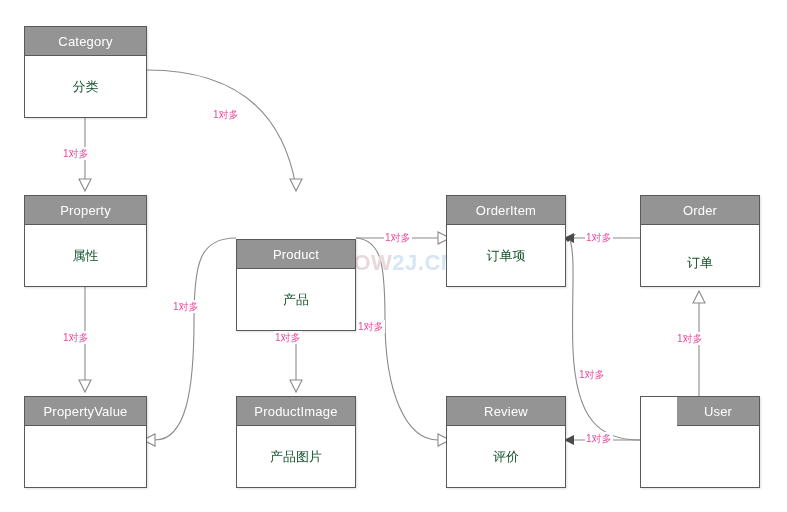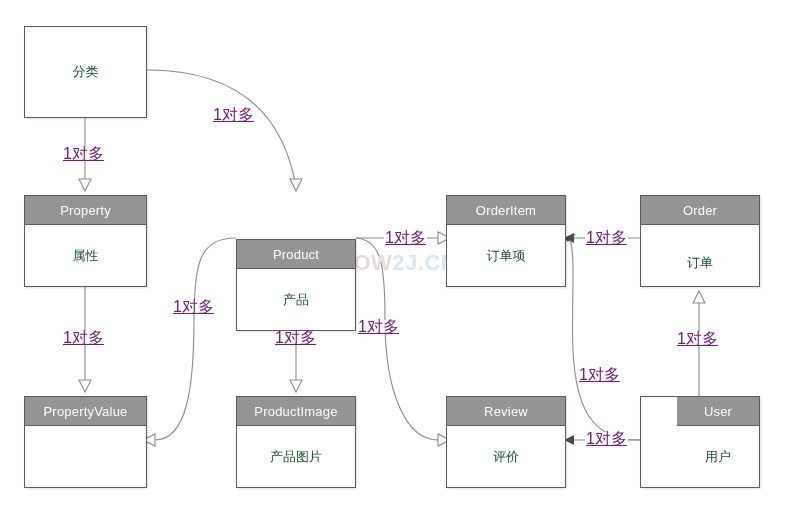--- a/index.html
+++ b/index.html
@@ -45,27 +45,26 @@
     flex: 1;
     display: flex;
     align-items: center;
     justify-content: center;
     color: #14532d;
     font-size: 13px;
     white-space: nowrap;
   }
   .edge-label {
     position: absolute;
-    font-size: 16px;
-    color: #701a75;
+    font-size: 10px;
+    color: #ec4899;
     background: #ffffff;
     padding: 0 1px;
     white-space: nowrap;
     line-height: 13px;
-    text-decoration: underline;
   }
   #watermark {
     position: absolute;
     left: 337px;
     top: 250px;
     font-size: 22px;
     font-weight: bold;
     letter-spacing: 0.5px;
     white-space: nowrap;
     user-select: none;
@@ -145,20 +144,21 @@
 
   <g>
     <path class="lnk" d="M 640 440 L 574 440"></path>
     <path class="arrow-solid" d="M 574 435 L 574 445 L 564 440 Z"></path>
   </g>
 </svg>
 
 <div id="watermark"><span class="wm-a">HOW</span><span class="wm-b">2J</span><span class="wm-c">.</span><span class="wm-b">CN</span></div>
 
 <div class="entity" id="ent-category" style="left: 24px; top: 26px; width: 123px; height: 92px;">
+  <div class="entity-header">Category</div>
   <div class="entity-body">分类</div>
 </div>
 <div class="entity" id="ent-property" style="left: 24px; top: 195px; width: 123px; height: 92px;">
   <div class="entity-header">Property</div>
   <div class="entity-body">属性</div>
 </div>
 <div class="entity" id="ent-product" style="left: 236px; top: 195px; width: 120px; height: 92px; margin-top: 44px;">
   <div class="entity-header">Product</div>
   <div class="entity-body">产品</div>
 </div>
@@ -176,21 +176,20 @@
 <div class="entity" id="ent-productimage" style="left: 236px; top: 396px; width: 120px; height: 92px;">
   <div class="entity-header">ProductImage</div>
   <div class="entity-body">产品图片</div>
 </div>
 <div class="entity" id="ent-review" style="left: 446px; top: 396px; width: 120px; height: 92px;">
   <div class="entity-header">Review</div>
   <div class="entity-body">评价</div>
 </div>
 <div class="entity" id="ent-user" style="left: 640px; top: 396px; width: 120px; height: 92px; padding-left: 36px;">
   <div class="entity-header">User</div>
-  <div class="entity-body">用户</div>
 </div>
 
 <div class="edge-label" id="lbl-0" style="left: 212px; top: 108px;">1对多</div>
 <div class="edge-label" id="lbl-1" style="left: 62px; top: 147px;">1对多</div>
 <div class="edge-label" id="lbl-2" style="left: 62px; top: 331px;">1对多</div>
 <div class="edge-label" id="lbl-3" style="left: 172px; top: 300px;">1对多</div>
 <div class="edge-label" id="lbl-4" style="left: 274px; top: 331px;">1对多</div>
 <div class="edge-label" id="lbl-5" style="left: 357px; top: 320px;">1对多</div>
 <div class="edge-label" id="lbl-6" style="left: 384px; top: 231px;">1对多</div>
 <div class="edge-label" id="lbl-7" style="left: 585px; top: 231px;">1对多</div>

